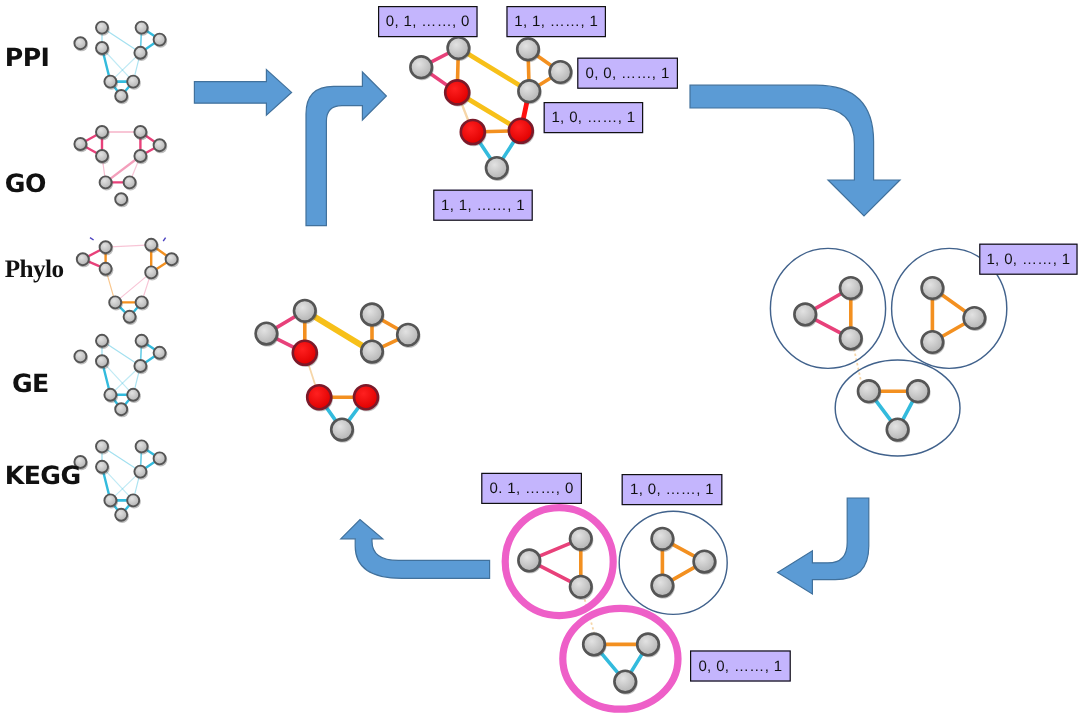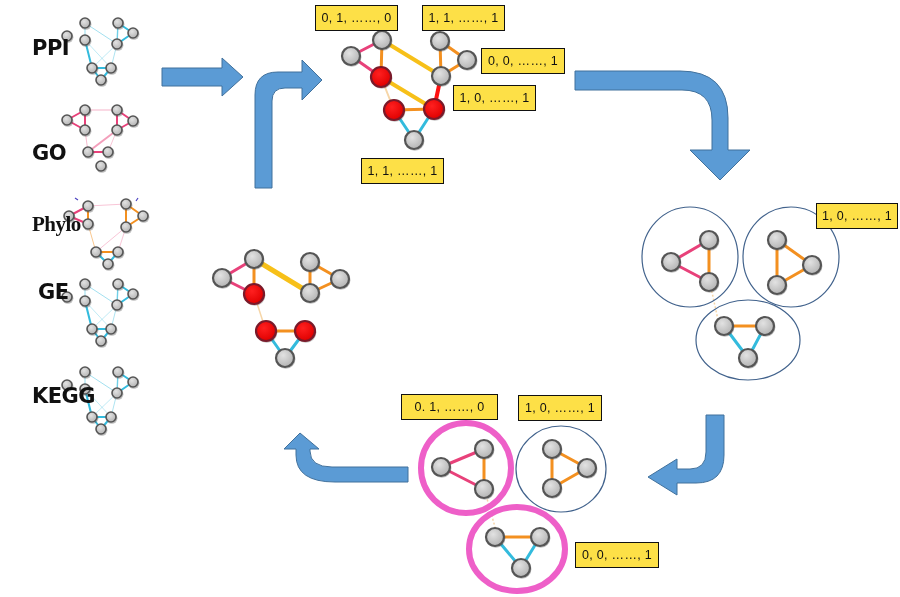--- a/index.html
+++ b/index.html
@@ -1,19 +1,19 @@
 <!DOCTYPE html>
 <html><head>
   <meta charset="utf-8">
   <style>
     html, body { margin: 0; padding: 0; background: #ffffff; }
     body { width: 900px; height: 597px; position: relative; overflow: hidden; font-family: "Liberation Sans", sans-serif; }
     #canvas { position: absolute; left: 0; top: 0; width: 900px; height: 597px; }
-    .src-label { position: absolute; font-family: "DejaVu Sans", sans-serif; font-weight: bold; font-size: 21px; color: #111; letter-spacing: -0.5px; margin-left: 28px; }
-    .vec-box { position: absolute; background: #fde047; border: 1.4px solid #111; font-family: "Liberation Sans", sans-serif; font-size: 12.5px; color: #111; display: flex; align-items: center; justify-content: center; box-sizing: border-box; height: 26px; letter-spacing: 0.3px; }
+    .src-label { position: absolute; font-family: "DejaVu Sans", sans-serif; font-weight: bold; font-size: 21px; color: #111; letter-spacing: -0.5px; }
+    .vec-box { position: absolute; background: #c4b5fd; border: 1.4px solid #111; font-family: "Liberation Sans", sans-serif; font-size: 12.5px; color: #111; display: flex; align-items: center; justify-content: center; box-sizing: border-box; height: 26px; letter-spacing: 0.3px; }
   </style>
 </head>
 <body>
 
 <svg id="canvas" xmlns="http://www.w3.org/2000/svg" width="900" height="597" viewBox="0 0 900 597">
   <defs>
     <radialGradient id="nodeGrad" cx="40%" cy="35%" r="65%">
       <stop offset="0%" stop-color="#e2e2e2"></stop>
       <stop offset="100%" stop-color="#b5b5b5"></stop>
     </radialGradient>
@@ -332,26 +332,26 @@
       <circle cx="540.8" cy="538.2" r="9.6" fill="#444" opacity="0.35"></circle>
       <circle cx="540" cy="537" r="9" fill="url(#nodeGrad)" stroke="#555555" stroke-width="2.2"></circle>
       <circle cx="521.8" cy="569.2" r="9.6" fill="#444" opacity="0.35"></circle>
       <circle cx="521" cy="568" r="9" fill="url(#nodeGrad)" stroke="#555555" stroke-width="2.2"></circle>
     </g>
 </svg>
 
 <div class="src-label" style="left:4px;top:36px;">PPI</div>
 <div class="src-label" style="left:4px;top:141px;">GO</div>
 <div class="src-label" style="left:4px;top:212px;font-family:Liberation Serif, serif;">Phylo</div>
-<div class="src-label" style="left:10px;top:280px;text-align:right;">GE</div>
+<div class="src-label" style="left:10px;top:308px;text-align:right;">GE</div>
 <div class="src-label" style="left:4px;top:384px;">KEGG</div>
 
 <div class="vec-box" style="left:315px;top:5px;width:83px;">0, 1, ……, 0</div>
 <div class="vec-box" style="left:422px;top:5px;width:83px;">1, 1, ……, 1</div>
 <div class="vec-box" style="left:481px;top:48px;width:84px;">0, 0, ……, 1</div>
 <div class="vec-box" style="left:453px;top:85px;width:83px;">1, 0, ……, 1</div>
 <div class="vec-box" style="left:361px;top:158px;width:83px;">1, 1, ……, 1</div>
 
 <div class="vec-box" style="left:816px;top:203px;width:82px;">1, 0, ……, 1</div>
 
-<div class="vec-box" style="left:401px;top:394px;width:97px;">0. 1, ……, 0</div>
+<div class="vec-box" style="left:401px;top:394px;width:84px;">0. 1, ……, 0</div>
 <div class="vec-box" style="left:518px;top:395px;width:84px;">1, 0, ……, 1</div>
 <div class="vec-box" style="left:575px;top:542px;width:84px;">0, 0, ……, 1</div>
 
 </body></html>

